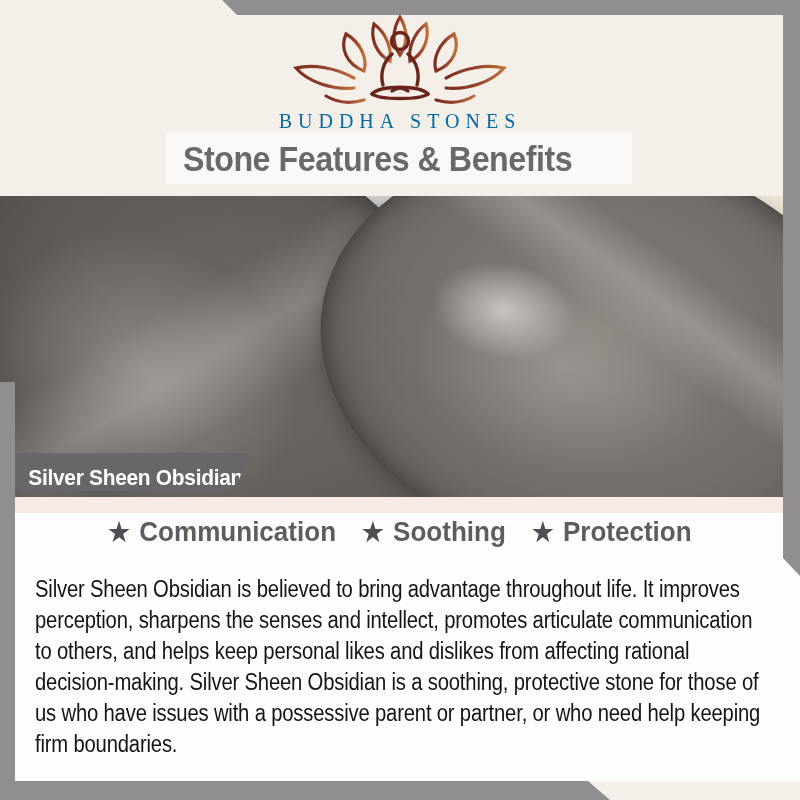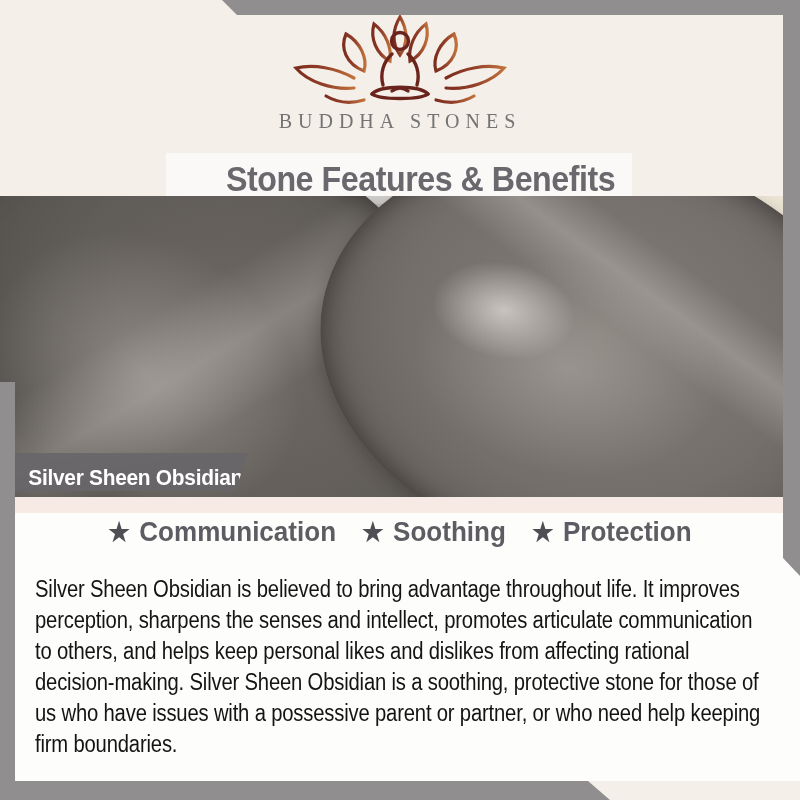--- a/index.html
+++ b/index.html
@@ -7,25 +7,25 @@
     position:relative;width:800px;height:800px;overflow:hidden;
     background:#f4efe9;
     font-family:"Liberation Sans",sans-serif;
   }
   
   .header{position:absolute;left:0;top:0;width:800px;height:196px;background:#f4efe9;}
   .logo{position:absolute;left:280px;top:14px;width:240px;height:100px;}
   .brand{
     position:absolute;left:0;top:110px;width:800px;text-align:center;
     font-family:"Liberation Serif",serif;font-size:20px;letter-spacing:6px;
-    color:#737373;font-weight:500;
+    color:#0369a1;font-weight:500;
   }
   .banner{
-    position:absolute;left:166px;top:153px;width:466px;height:51px;
-    background:#faf9f7;display:flex;align-items:center;justify-content:flex-end;
+    position:absolute;left:166px;top:133px;width:466px;height:51px;
+    background:#faf9f7;display:flex;align-items:center;justify-content:flex-start;
   }
   .banner-text{
     font-size:35px;font-weight:bold;color:#6b686d;letter-spacing:-0.5px;
     transform:scaleX(0.92);white-space:nowrap;
   }
   
   .photo{
     position:absolute;left:0;top:196px;width:800px;height:301px;overflow:hidden;
     background:
       radial-gradient(ellipse 260px 160px at 44% 10%, #d9d8d6 0%, rgba(217,216,214,0) 70%),

